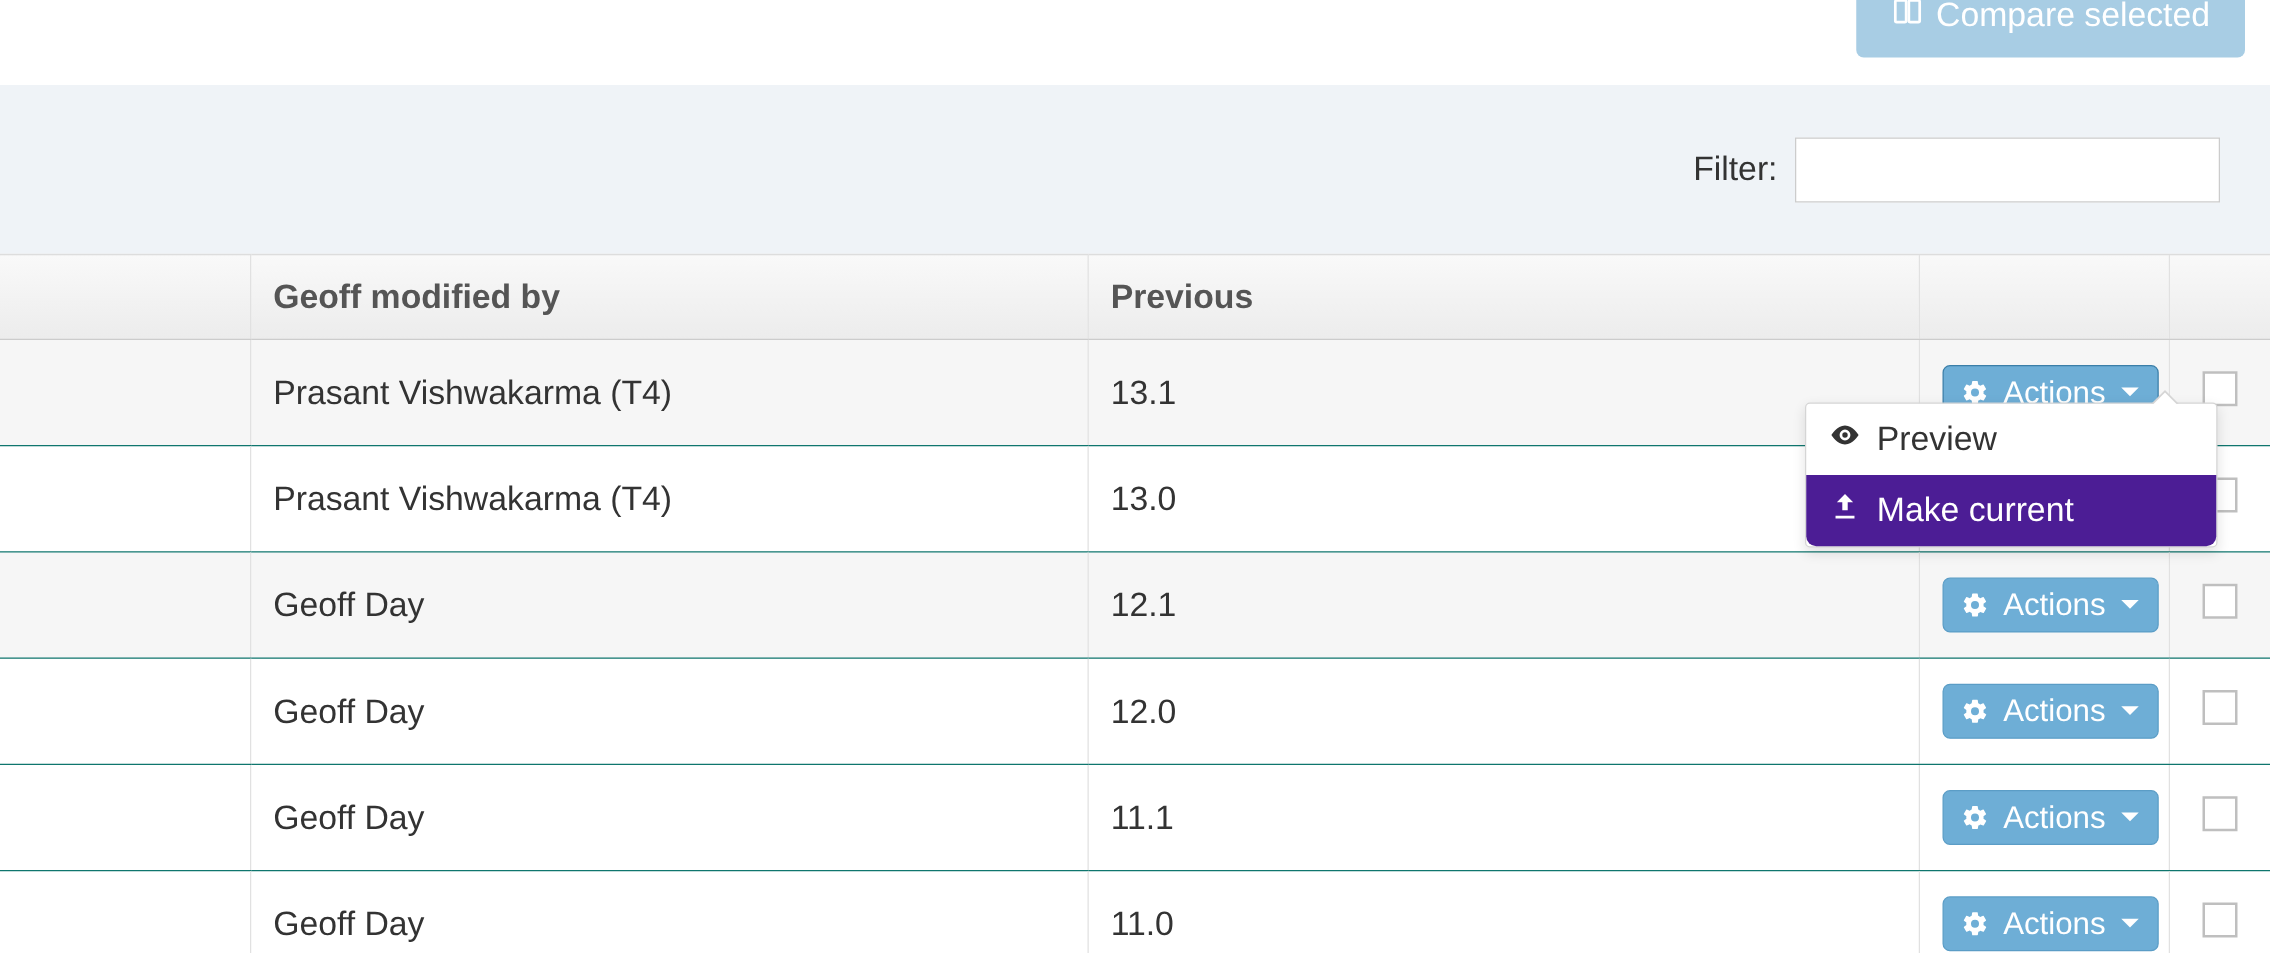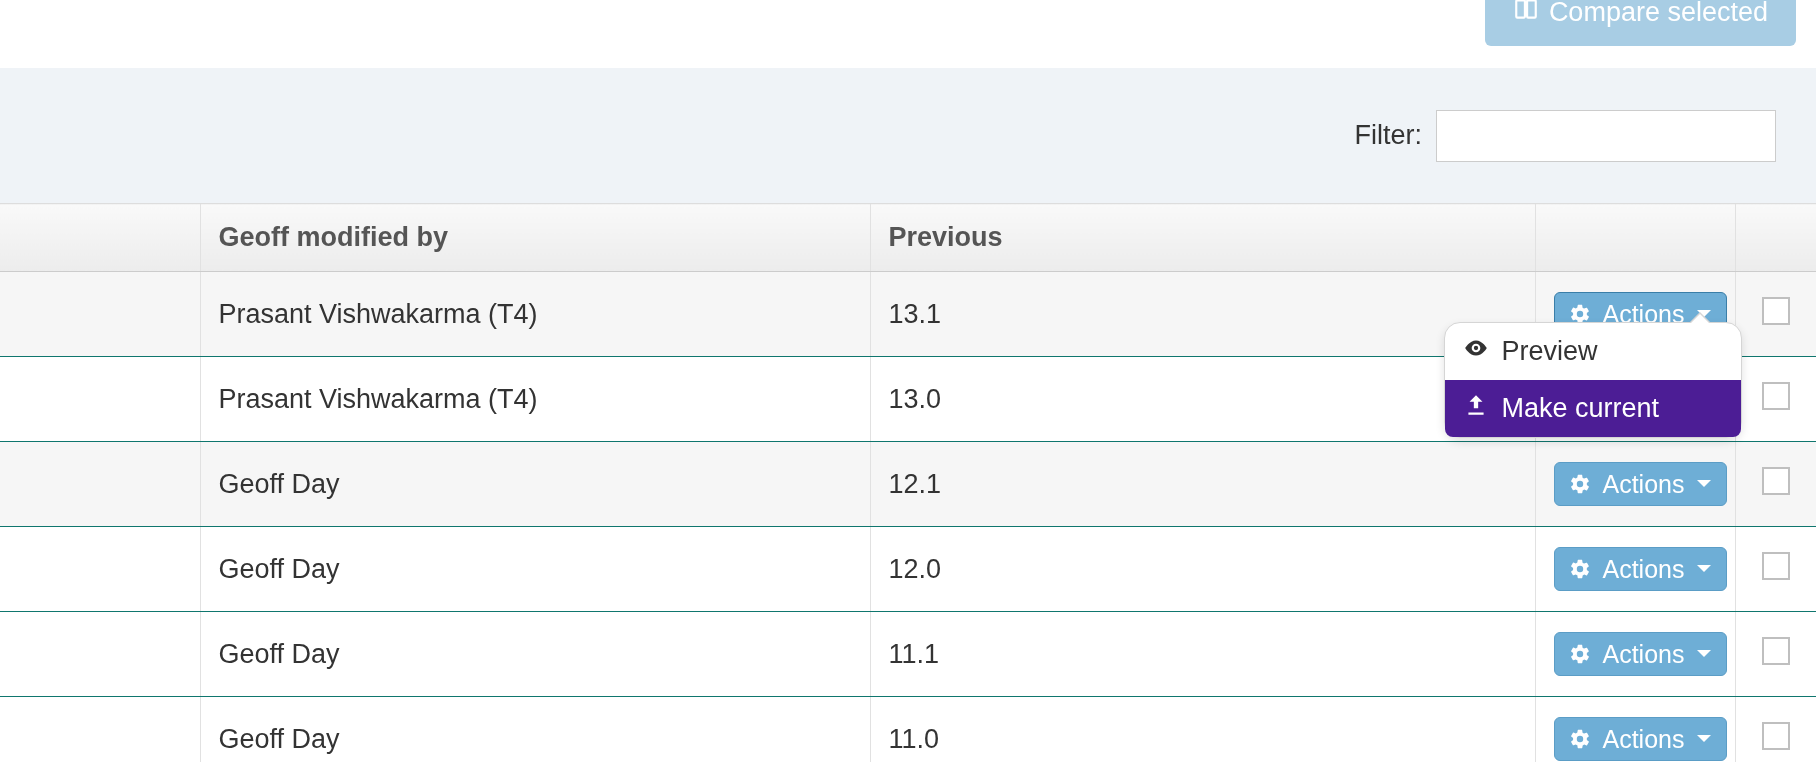--- a/index.html
+++ b/index.html
@@ -61,22 +61,22 @@
   .gear svg { width: 22px; height: 22px; fill: #fff; }
   .caret svg { width: 16px; height: 10px; fill: #fff; }
 
   .row-check {
     width: 28px; height: 28px; border: 2px solid #bfbfbf; background: #fff;
     display: inline-block; cursor: pointer;
   }
 
   
   .dropdown {
-    position: absolute; width: 298px; background: #fff;
-    border: 1px solid #d5d5d5; border-radius: 16px;
+    position: absolute; width: 330px; background: #fff;
+    border: 1px solid #d5d5d5; border-radius: 4px;
     box-shadow: 0 4px 10px rgba(0,0,0,0.12);
     overflow: visible; z-index: 50;
   }
   .dropdown::before {
     content: ""; position: absolute; top: -11px; right: 30px;
     width: 0; height: 0; border-left: 11px solid transparent; border-right: 11px solid transparent;
     border-bottom: 11px solid #d5d5d5;
   }
   .dropdown::after {
     content: ""; position: absolute; top: -9px; right: 31px;

